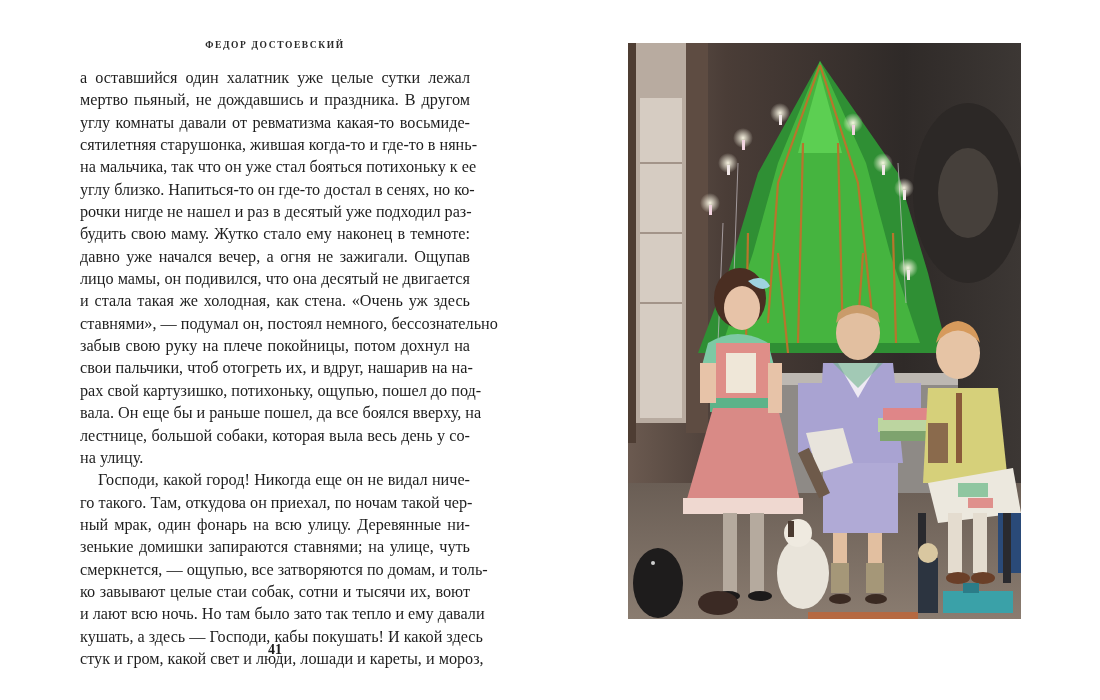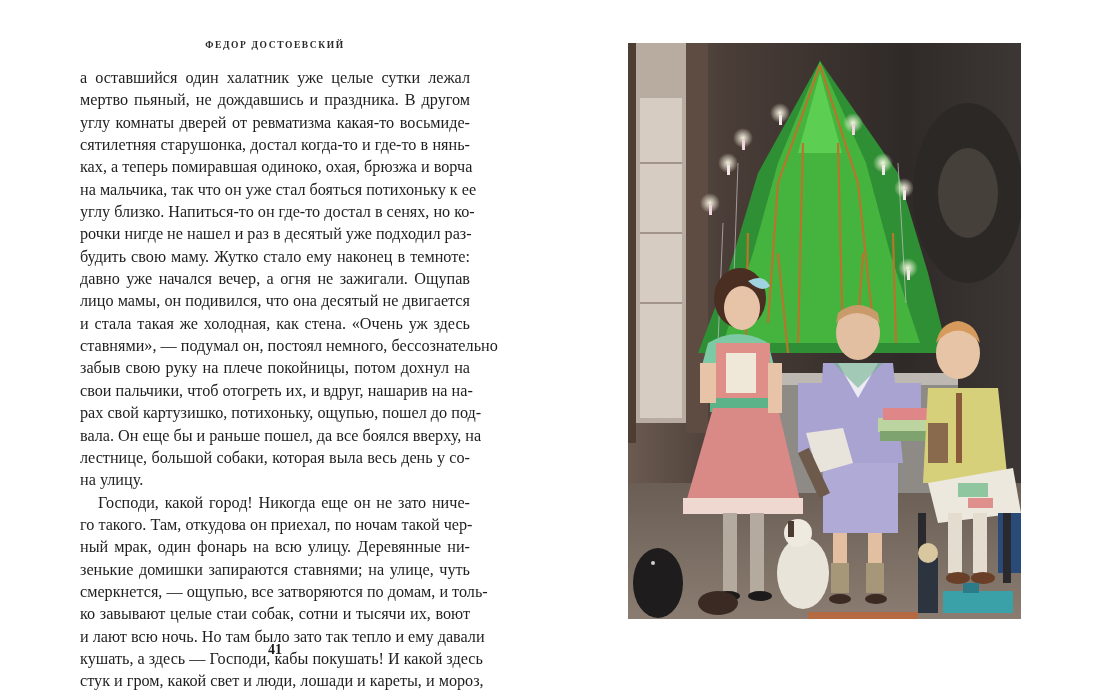--- a/index.html
+++ b/index.html
@@ -93,38 +93,37 @@
 <body>
 
 <div class="spread">
 
   <div class="page-left">
     <div class="running-head">ФЕДОР ДОСТОЕВСКИЙ</div>
 
     <div class="body-text">
       <span class="line">а оставшийся один халатник уже целые сутки лежал</span>
       <span class="line">мертво пьяный, не дождавшись и праздника. В другом</span>
-      <span class="line">углу комнаты дверей от ревматизма какая-то восьмиде-</span>
-      <span class="line">сятилетняя старушонка, достал когда-то и где-то в нянь-</span>
-      <span class="line">ках, а теперь помиравшая одиноко, охая, брюзжа и ворча</span>
+      <span class="line">углу комнаты давали от ревматизма какая-то восьмиде-</span>
+      <span class="line">сятилетняя старушонка, жившая когда-то и где-то в нянь-</span>
       <span class="line">на мальчика, так что он уже стал бояться потихоньку к ее</span>
       <span class="line">углу близко. Напиться-то он где-то достал в сенях, но ко-</span>
       <span class="line">рочки нигде не нашел и раз в десятый уже подходил раз-</span>
       <span class="line">будить свою маму. Жутко стало ему наконец в темноте:</span>
       <span class="line">давно уже начался вечер, а огня не зажигали. Ощупав</span>
       <span class="line">лицо мамы, он подивился, что она десятый не двигается</span>
       <span class="line">и стала такая же холодная, как стена. «Очень уж здесь</span>
       <span class="line">ставнями», — подумал он, постоял немного, бессознательно</span>
       <span class="line">забыв свою руку на плече покойницы, потом дохнул на</span>
       <span class="line">свои пальчики, чтоб отогреть их, и вдруг, нашарив на на-</span>
       <span class="line">рах свой картузишко, потихоньку, ощупью, пошел до под-</span>
       <span class="line">вала. Он еще бы и раньше пошел, да все боялся вверху, на</span>
       <span class="line">лестнице, большой собаки, которая выла весь день у со-</span>
       <span class="line last">на улицу.</span>
-      <span class="line indent">Господи, какой город! Никогда еще он не зато ниче-</span>
+      <span class="line indent">Господи, какой город! Никогда еще он не видал ниче-</span>
       <span class="line">го такого. Там, откудова он приехал, по ночам такой чер-</span>
       <span class="line">ный мрак, один фонарь на всю улицу. Деревянные ни-</span>
       <span class="line">зенькие домишки запираются ставнями; на улице, чуть</span>
       <span class="line">смеркнется, — ощупью, все затворяются по домам, и толь-</span>
       <span class="line">ко завывают целые стаи собак, сотни и тысячи их, воют</span>
       <span class="line">и лают всю ночь. Но там было зато так тепло и ему давали</span>
       <span class="line">кушать, а здесь — Господи, кабы покушать! И какой здесь</span>
       <span class="line">стук и гром, какой свет и люди, лошади и кареты, и мороз,</span>
 
     </div>

